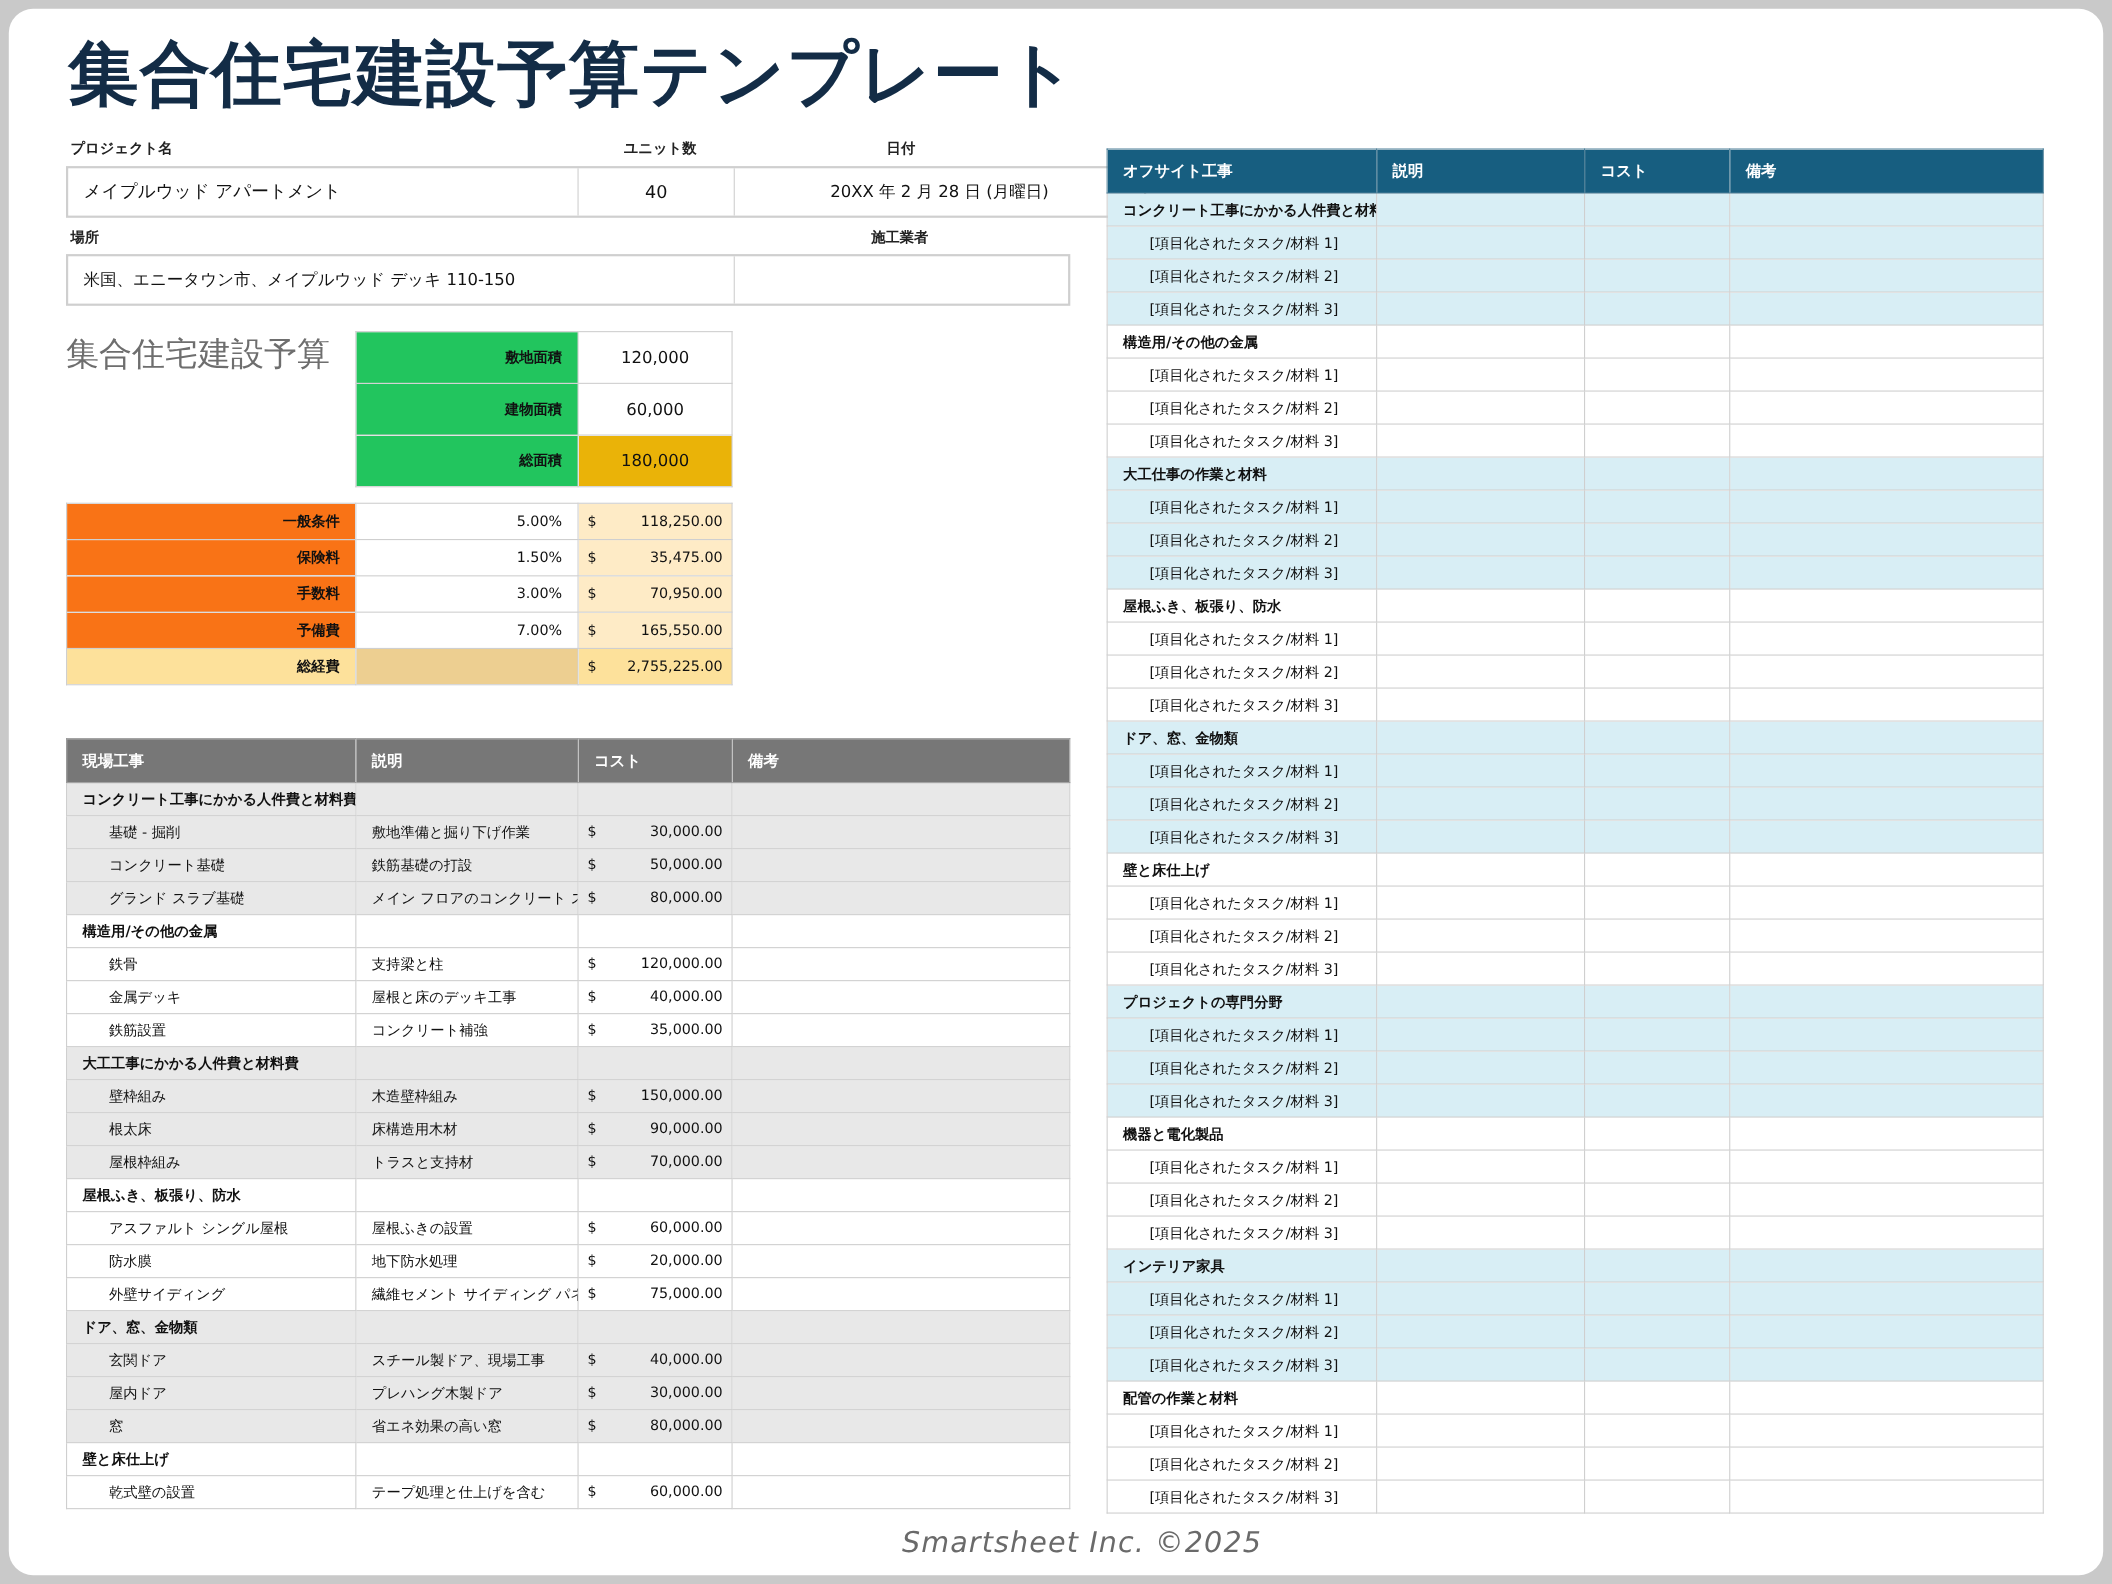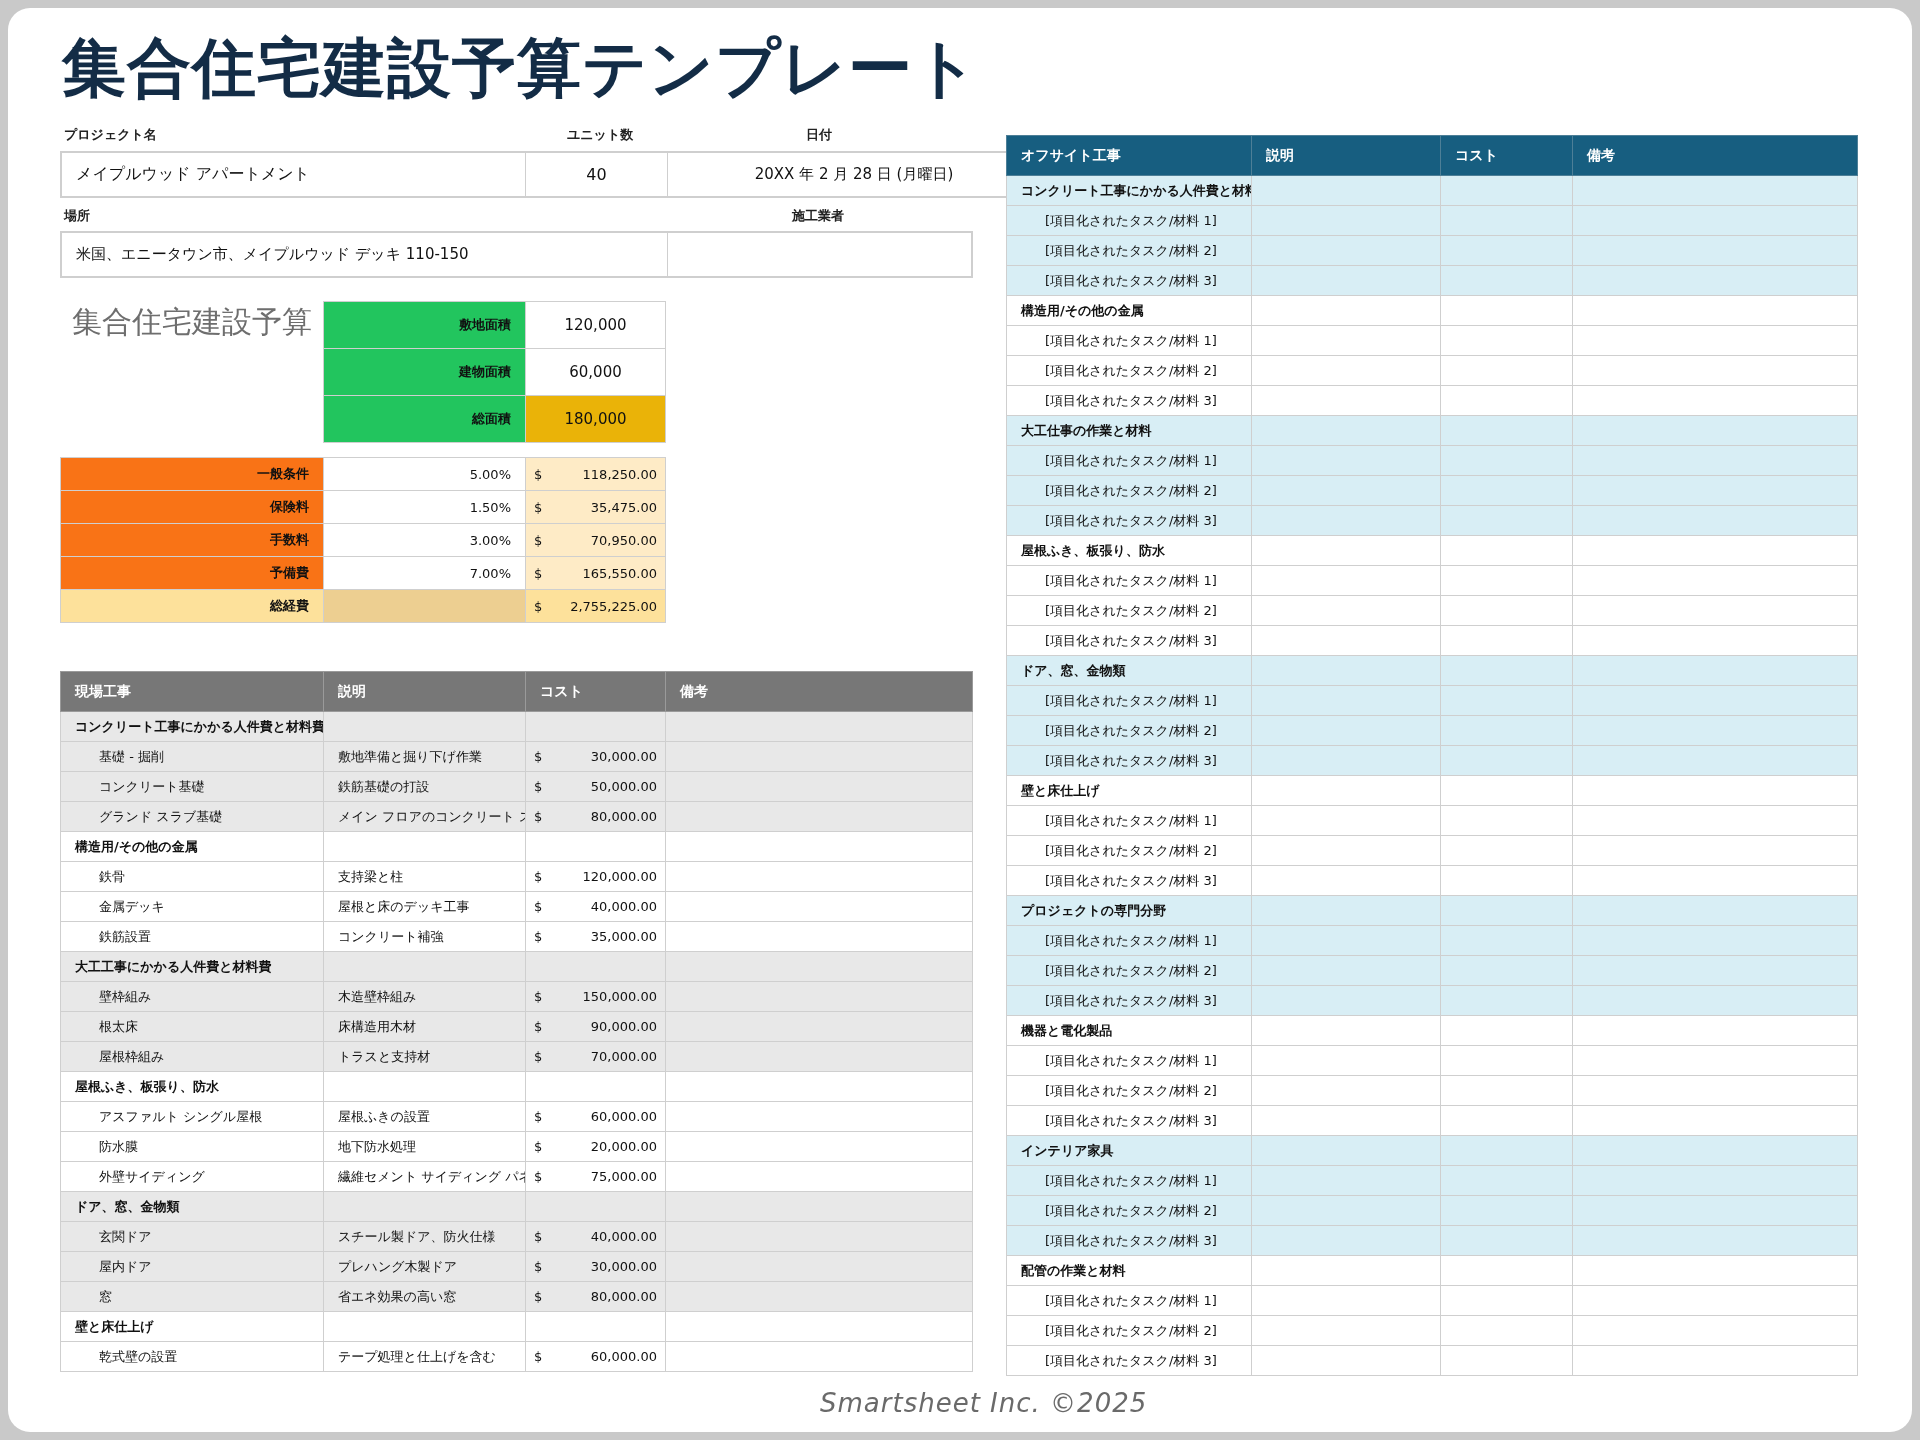--- a/index.html
+++ b/index.html
@@ -62,21 +62,21 @@
   <div class="cell" style="width:142px;justify-content:center;">40</div>
   <div class="cell" style="flex:1;justify-content:center;font-size:15px;">20XX 年 2 月 28 日 (月曜日)</div>
 </div>
 <div class="abs lbl" style="left:64px;top:207px;">場所</div>
 <div class="abs lbl" style="left:792px;top:207px;">施工業者</div>
 <div class="abs infobox" style="left:60px;top:231px;width:913px;height:47px;">
   <div class="cell" style="width:606px;padding-left:14px;font-size:15px;">米国、エニータウン市、メイプルウッド デッキ 110-150</div>
   <div class="cell" style="flex:1;"></div>
 </div>
 
-<div class="abs subtitle" style="left:72px;top:302px;">集合住宅建設予算</div>
+<div class="abs subtitle" style="left:60px;top:302px;">集合住宅建設予算</div>
 <table class="abs area" style="left:323px;top:301px;width:342px;">
   <colgroup>
       <col style="width:202px">
       <col style="width:140px">
     </colgroup>
   <tbody>
       <tr>
     <td class="k">敷地面積</td>
     <td class="v">120,000</td>
   </tr>
@@ -324,21 +324,21 @@
         <td></td>
       </tr>
       <tr class="band">
         <td class="sec">ドア、窓、金物類</td>
         <td></td>
         <td></td>
         <td></td>
       </tr>
       <tr class="band">
         <td class="item">玄関ドア</td>
-        <td>スチール製ドア、防火仕様</td>
+        <td>スチール製ドア、現場工事</td>
         <td style="padding-left:0">
           <div class="money">
             <span>$</span>
             <span>40,000.00</span>
           </div>
         </td>
         <td></td>
       </tr>
       <tr class="band">
         <td class="item">屋内ドア</td>

